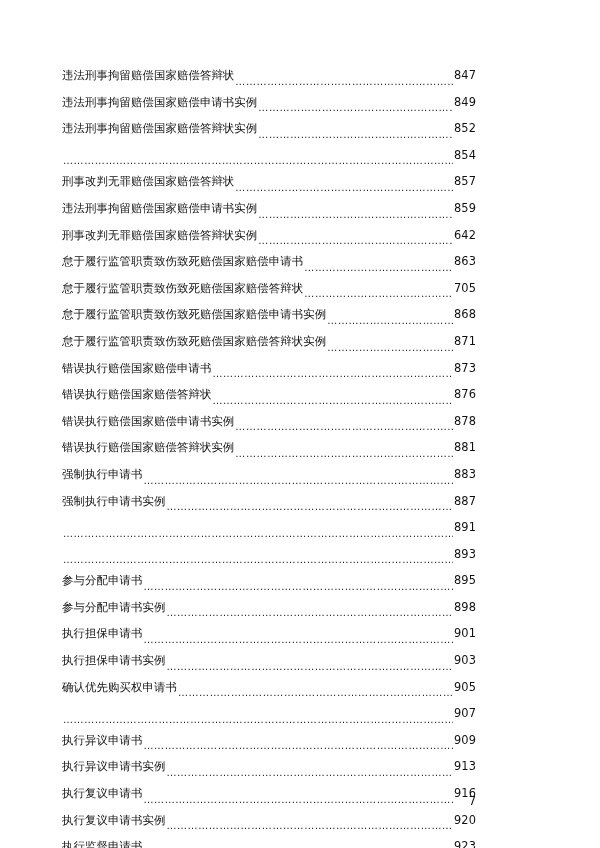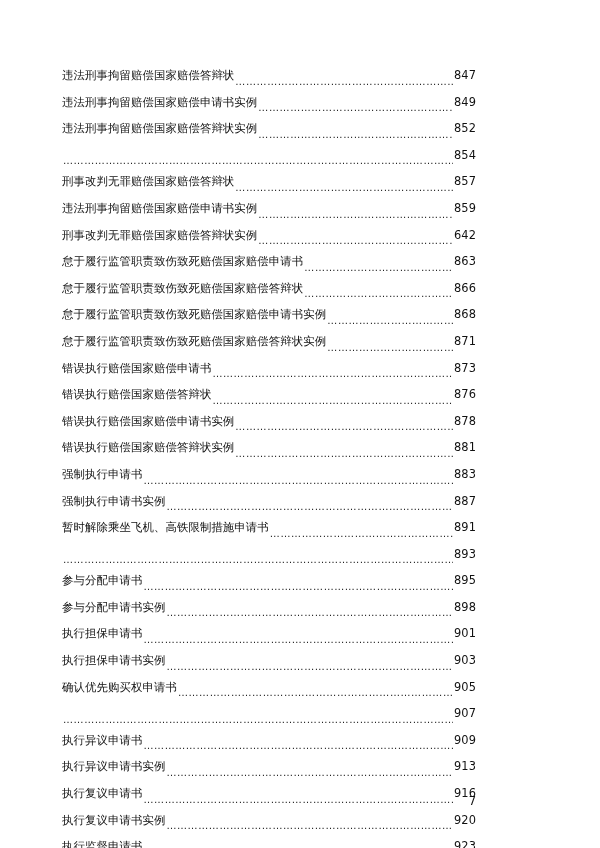--- a/index.html
+++ b/index.html
@@ -109,21 +109,21 @@
         <span class="toc-page">642</span>
       </li>
       <li class="toc-entry">
         <span class="toc-title">怠于履行监管职责致伤致死赔偿国家赔偿申请书</span>
         <span class="toc-dots">……………………………………………………………………………………………………………………………………………………</span>
         <span class="toc-page">863</span>
       </li>
       <li class="toc-entry">
         <span class="toc-title">怠于履行监管职责致伤致死赔偿国家赔偿答辩状</span>
         <span class="toc-dots">……………………………………………………………………………………………………………………………………………………</span>
-        <span class="toc-page">866</span>
+        <span class="toc-page">705</span>
       </li>
       <li class="toc-entry">
         <span class="toc-title">怠于履行监管职责致伤致死赔偿国家赔偿申请书实例</span>
         <span class="toc-dots">……………………………………………………………………………………………………………………………………………………</span>
         <span class="toc-page">868</span>
       </li>
       <li class="toc-entry">
         <span class="toc-title">怠于履行监管职责致伤致死赔偿国家赔偿答辩状实例</span>
         <span class="toc-dots">……………………………………………………………………………………………………………………………………………………</span>
         <span class="toc-page">871</span>
@@ -152,21 +152,20 @@
         <span class="toc-title">强制执行申请书</span>
         <span class="toc-dots">……………………………………………………………………………………………………………………………………………………</span>
         <span class="toc-page">883</span>
       </li>
       <li class="toc-entry">
         <span class="toc-title">强制执行申请书实例</span>
         <span class="toc-dots">……………………………………………………………………………………………………………………………………………………</span>
         <span class="toc-page">887</span>
       </li>
       <li class="toc-entry">
-        <span class="toc-title">暂时解除乘坐飞机、高铁限制措施申请书</span>
         <span class="toc-dots">……………………………………………………………………………………………………………………………………………………</span>
         <span class="toc-page">891</span>
       </li>
       <li class="toc-entry">
         <span class="toc-dots">……………………………………………………………………………………………………………………………………………………</span>
         <span class="toc-page">893</span>
       </li>
       <li class="toc-entry">
         <span class="toc-title">参与分配申请书</span>
         <span class="toc-dots">……………………………………………………………………………………………………………………………………………………</span>

